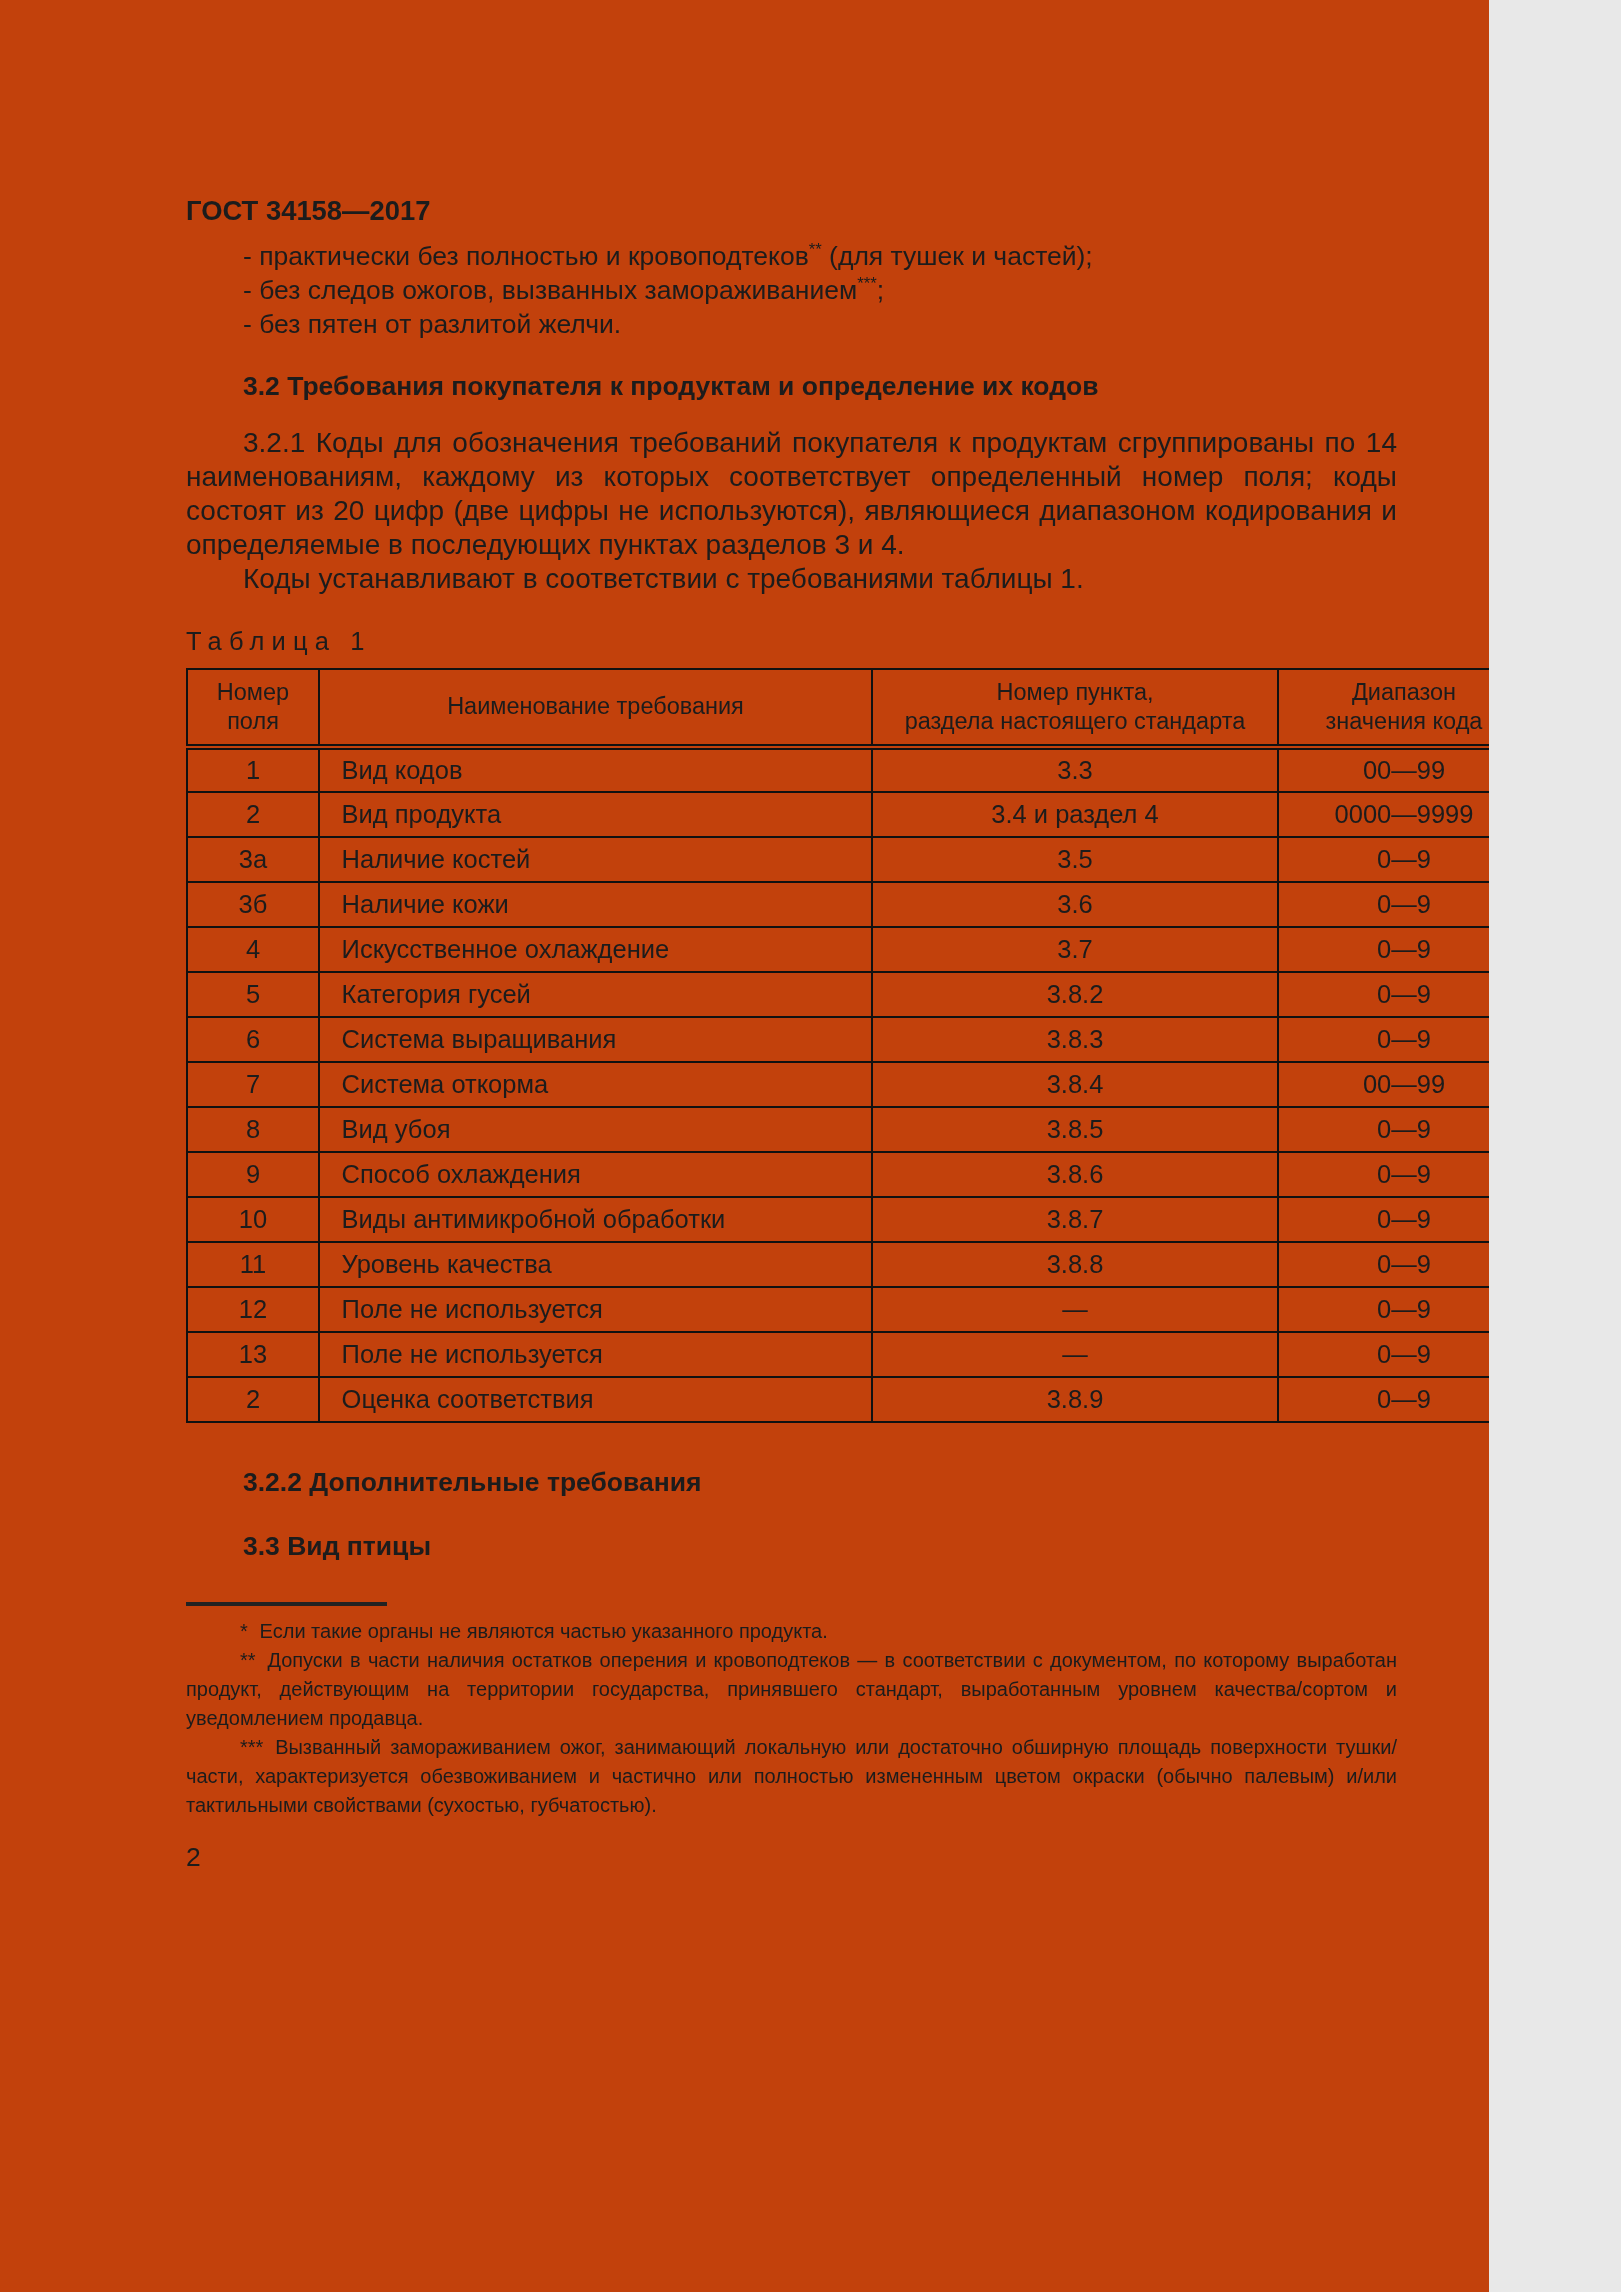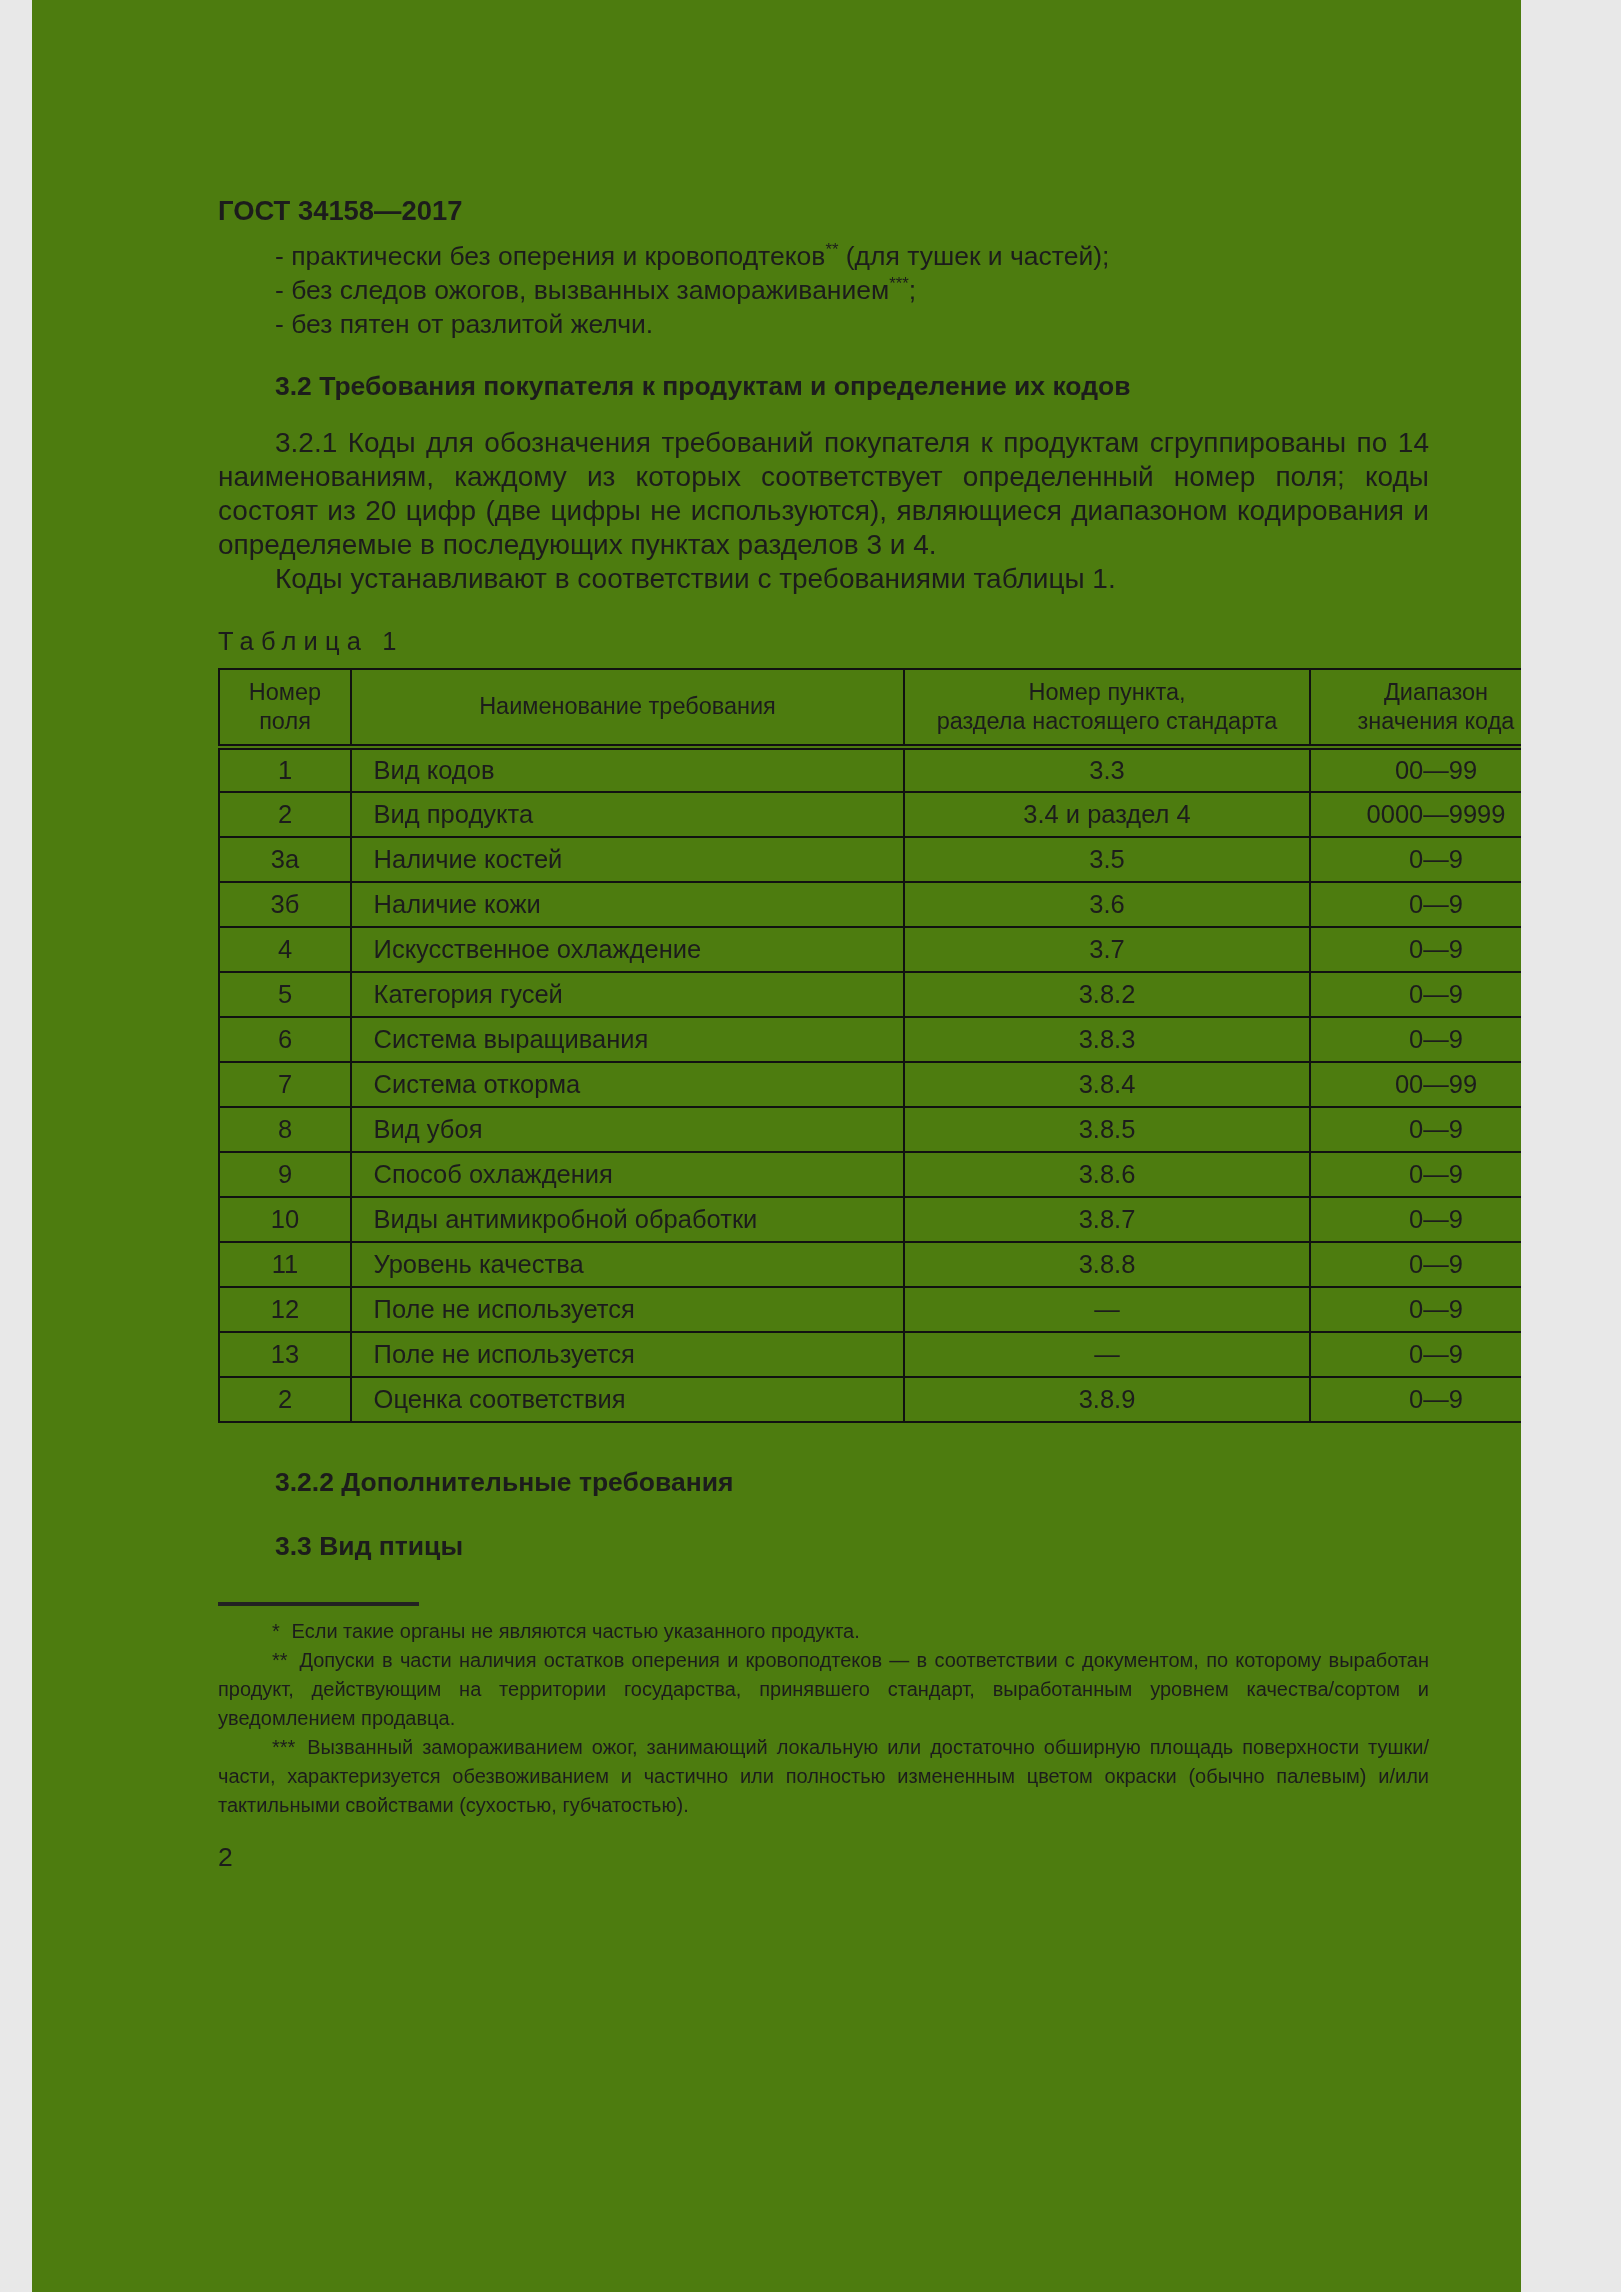--- a/index.html
+++ b/index.html
@@ -1,25 +1,24 @@
 <!DOCTYPE html>
 <html><head>
 <meta charset="utf-8">
 <style>
   html,body{margin:0;padding:0;background:#e8e8e8;}
   .page{
     position:relative;
     width:1489px;height:2293px;
-    background:#4d7c0f;
+    background:#c2410c;
     box-sizing:border-box;
     padding:194px 92px 0 186px;
     font-family:"Liberation Sans","DejaVu Sans",sans-serif;
     color:#1c1c1c;
     overflow:hidden;
-    margin-left:32px;
   }
   .doc-header{font-size:27.4px;font-weight:bold;line-height:33px;}
   .bullets{margin-top:11.8px;}
   .bullet{font-size:26.5px;line-height:34px;text-align:justify;text-indent:57px;}
   sup.fnref{font-size:16.7px;vertical-align:super;line-height:0;}
   .h-bold{font-size:26.5px;font-weight:bold;line-height:33px;}
   .h32{margin-top:29px;margin-bottom:23.5px;text-indent:57px;}
   .para{font-size:28px;line-height:34px;text-align:justify;text-indent:57px;margin:0;}
   .table-label{margin-top:31px;font-size:25.5px;letter-spacing:0.28em;}
   table.req{
@@ -59,21 +58,21 @@
   .page-number{margin-top:21.6px;font-size:26.5px;}
 </style>
 </head>
 <body>
 
 <div class="page">
 
   <div class="doc-header">ГОСТ 34158—2017</div>
 
   <div class="bullets" id="bullets">
-      <div class="bullet"><span>- практически без оперения и кровоподтеков</span><sup class="fnref">**</sup><span> (для тушек и частей);</span></div>
+      <div class="bullet"><span>- практически без полностью и кровоподтеков</span><sup class="fnref">**</sup><span> (для тушек и частей);</span></div>
       <div class="bullet"><span>- без следов ожогов, вызванных замораживанием</span><sup class="fnref">***</sup><span>;</span></div>
       <div class="bullet"><span>- без пятен от разлитой желчи.</span></div>
     </div>
 
   <div class="h-bold h32">3.2 Требования покупателя к продуктам и определение их кодов</div>
 
   <p class="para">3.2.1 Коды для обозначения требований покупателя к продуктам сгруппированы по 14 наименованиям, каждому из которых соответствует определенный номер поля; коды состоят из 20 цифр (две цифры не используются), являющиеся диапазоном кодирования и определяемые в последующих пунктах разделов 3 и 4.</p>
   <p class="para">Коды устанавливают в соответствии с требованиями таблицы 1.</p>
 
   <div class="table-label">Таблица 1</div>

